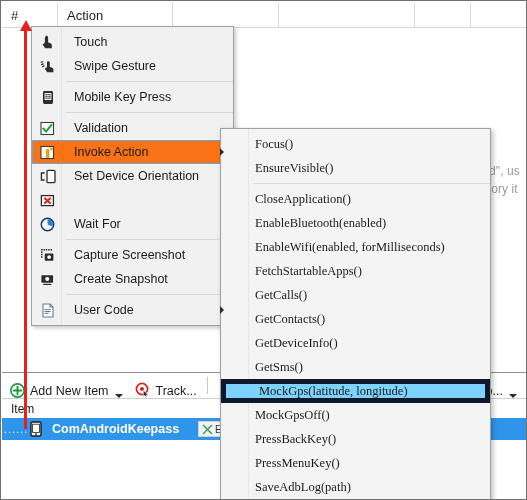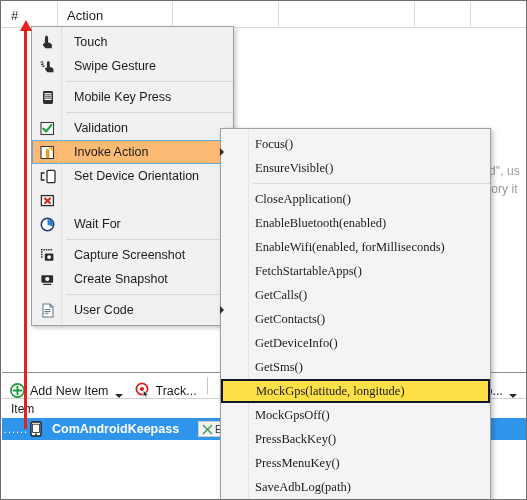--- a/index.html
+++ b/index.html
@@ -101,21 +101,21 @@
     right: 8px;
     top: 50%;
     transform: translateY(-50%);
     width: 0; height: 0;
     border-left: 4px solid #2a2a2a;
     border-top: 4px solid transparent;
     border-bottom: 4px solid transparent;
     z-index: 2;
   }
   .mi.sel {
-    background: #fdba74;
+    background: #f97316;
     border: 1px solid #66a7e0;
   }
   .msep {
     height: 1px;
     background: #d8d8d8;
     margin: 3px 0 3px 34px;
   }
   .menu-body { padding: 3px 0; }
 
   
@@ -144,22 +144,22 @@
     border: 1px solid transparent;
   }
   .smi .smi-label {
     padding-left: 33px;
     white-space: nowrap;
     position: relative;
     z-index: 2;
     font-family: Liberation Serif, serif;
   }
   .smi.sel {
-    background: #fde047;
-    border: 2px solid #0f172a;
+    background: #7dd3fc;
+    border: 5px solid #0f172a;
   }
   .ssep {
     height: 1px;
     background: #dcdcdc;
     margin: 3px 0 3px 32px;
   }
 
   
   .toolbar {
     position: absolute;

